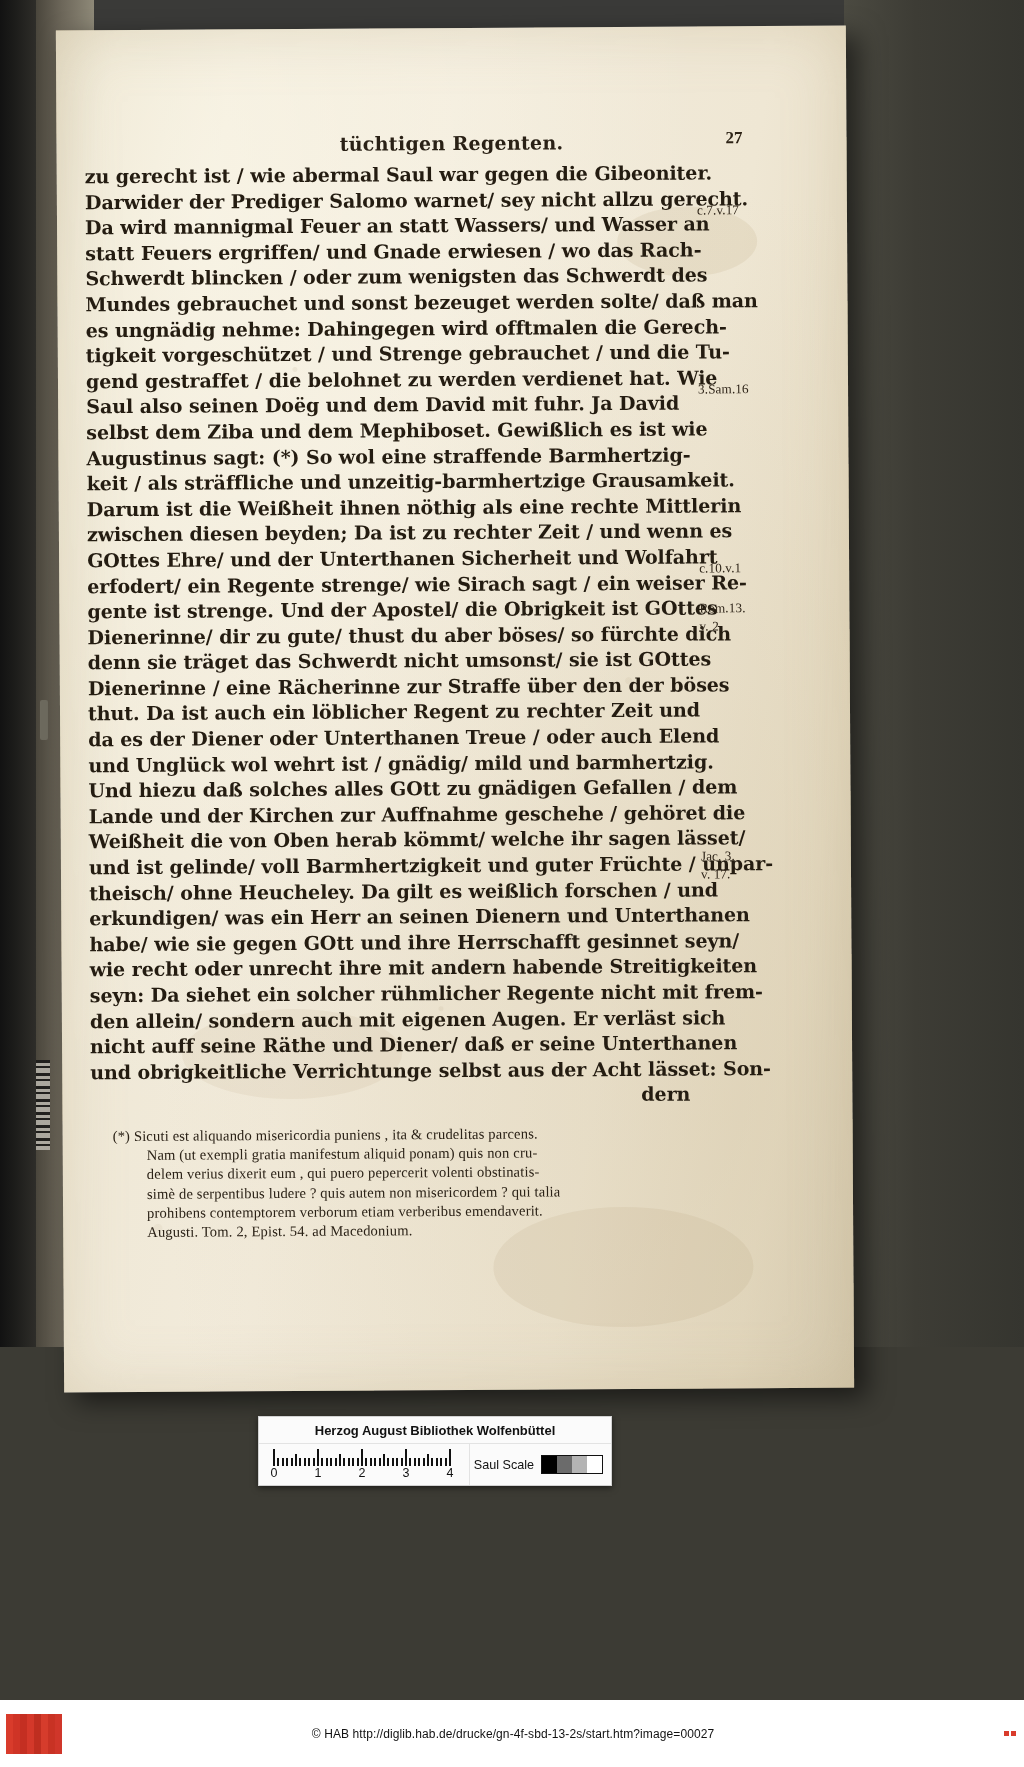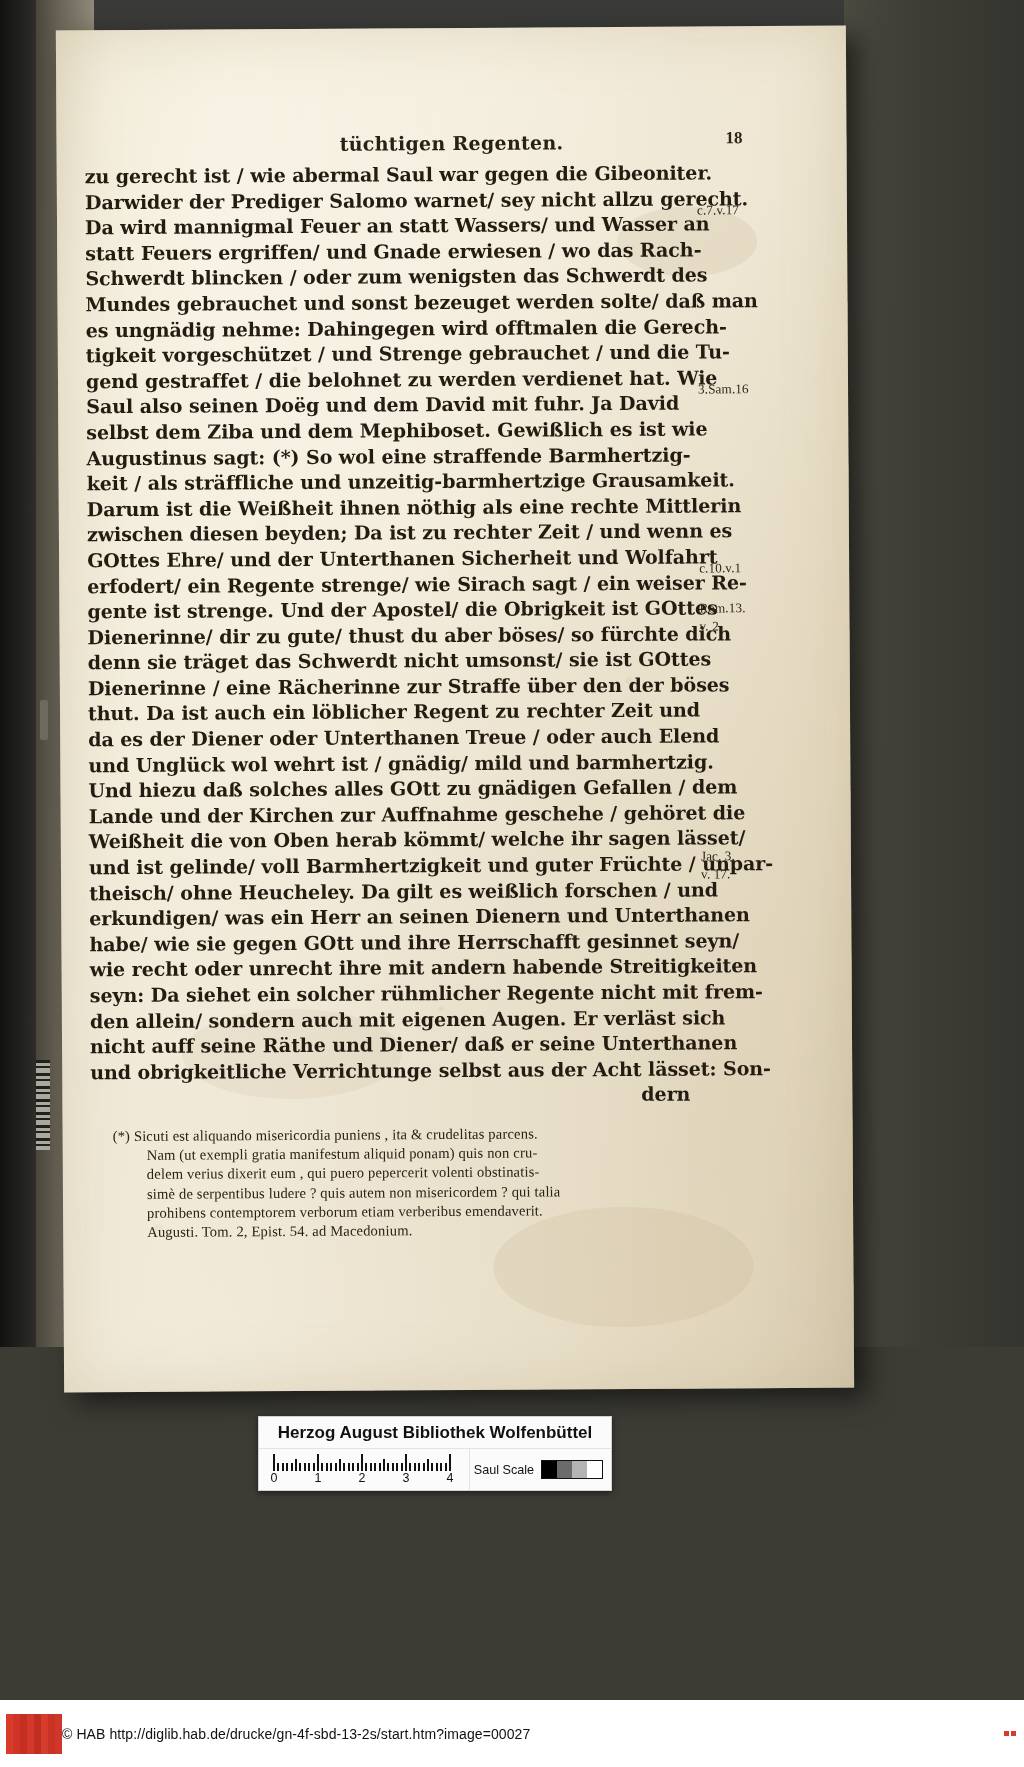--- a/index.html
+++ b/index.html
@@ -57,39 +57,39 @@
   .rule{width:600px;height:0;margin-top:10px;}
   .footnote{margin-top:16px;width:604px;padding-left:22px;}
   .footnote p{margin:0;font-family:"Liberation Serif",serif;font-size:14.6px;
       line-height:19.2px;color:#2b2217;white-space:nowrap;letter-spacing:.15px;}
   .footnote p.hang{padding-left:34px;}
 
   
   .calib{position:absolute;left:258px;top:1416px;width:352px;background:#fbfbfb;
       border:1px solid #d2d2d2;box-shadow:0 2px 6px rgba(0,0,0,.5);}
   .calib-title{text-align:center;font-family:"Liberation Sans",sans-serif;font-weight:bold;
-      font-size:17px;color:#111;padding:6px 0 5px;}
+      font-size:13px;color:#111;padding:6px 0 5px;}
   .calib-row{display:flex;align-items:stretch;border-top:1px solid #e3e3e3;}
   .ruler{width:200px;padding:3px 6px 2px;}
   .ticks{position:relative;height:19px;}
   .tick{position:absolute;bottom:0;width:2px;background:#111;}
   .nums{position:relative;height:17px;font-family:"Liberation Sans",sans-serif;font-size:12.5px;color:#111;}
   .nums span{position:absolute;transform:translateX(-50%);}
   .gray{flex:1;display:flex;align-items:center;gap:7px;padding:4px 8px 4px 4px;border-left:1px solid #e3e3e3;}
   .gray-label{font-family:"Liberation Sans",sans-serif;font-size:12.6px;color:#111;white-space:nowrap;}
   .patches{display:flex;border:1px solid #111;}
   .patches i{display:block;width:15px;height:17px;}
 
   
   .creditbar{position:absolute;left:0;top:1700px;width:1024px;height:67px;background:#fff;
       display:flex;align-items:center;}
   .colorbars{display:flex;height:40px;margin-left:6px;}
   .colorbars i{display:block;width:7px;height:40px;}
-  .credit-text{flex:1;text-align:left;font-family:"Liberation Sans",sans-serif;
-      font-size:14px;color:#111;letter-spacing:.1px;margin-right:40px;}
+  .credit-text{flex:1;text-align:center;font-family:"Liberation Sans",sans-serif;
+      font-size:12px;color:#111;letter-spacing:.1px;margin-right:40px;}
   .credit-dots{display:flex;gap:2px;margin-right:8px;}
   .credit-dots i{display:block;width:5px;height:5px;background:#d43a2a;}
 
   .barcode{position:absolute;left:36px;top:1060px;width:14px;height:90px;
       background:repeating-linear-gradient(180deg,#111 0 3px,#c9c6bd 3px 6px,#111 6px 8px,#c9c6bd 8px 13px);
       opacity:.75;}
   .clip{position:absolute;left:40px;top:700px;width:8px;height:40px;background:#6d6a5e;border-radius:2px;}
 </style>
 </head>
 <body>
@@ -104,21 +104,21 @@
 
   <div class="leaf">
     <div class="foxing" style="left:560px;top:180px;width:140px;height:70px;background:rgba(172,146,104,.13);"></div>
     <div class="foxing" style="left:120px;top:980px;width:220px;height:90px;background:rgba(172,146,104,.10);"></div>
     <div class="foxing" style="left:430px;top:1180px;width:260px;height:120px;background:rgba(172,146,104,.12);"></div>
 
     <div class="page-inner">
 
       <div class="headline">
         <span class="run-head">tüchtigen Regenten.</span>
-        <span class="folio">18</span>
+        <span class="folio">27</span>
       </div>
 
       <div class="body-col">
         <ul class="lines" id="body-lines">
             <li>zu gerecht ist / wie abermal Saul war gegen die Gibeoniter.</li>
             <li>Darwider der Prediger Salomo warnet/ sey nicht allzu gerecht.</li>
             <li>Da wird mannigmal Feuer an statt Wassers/ und Wasser an</li>
             <li>statt Feuers ergriffen/ und Gnade erwiesen / wo das Rach-</li>
             <li>Schwerdt blincken / oder zum wenigsten das Schwerdt des</li>
             <li>Mundes gebrauchet und sonst bezeuget werden solte/ daß man</li>

